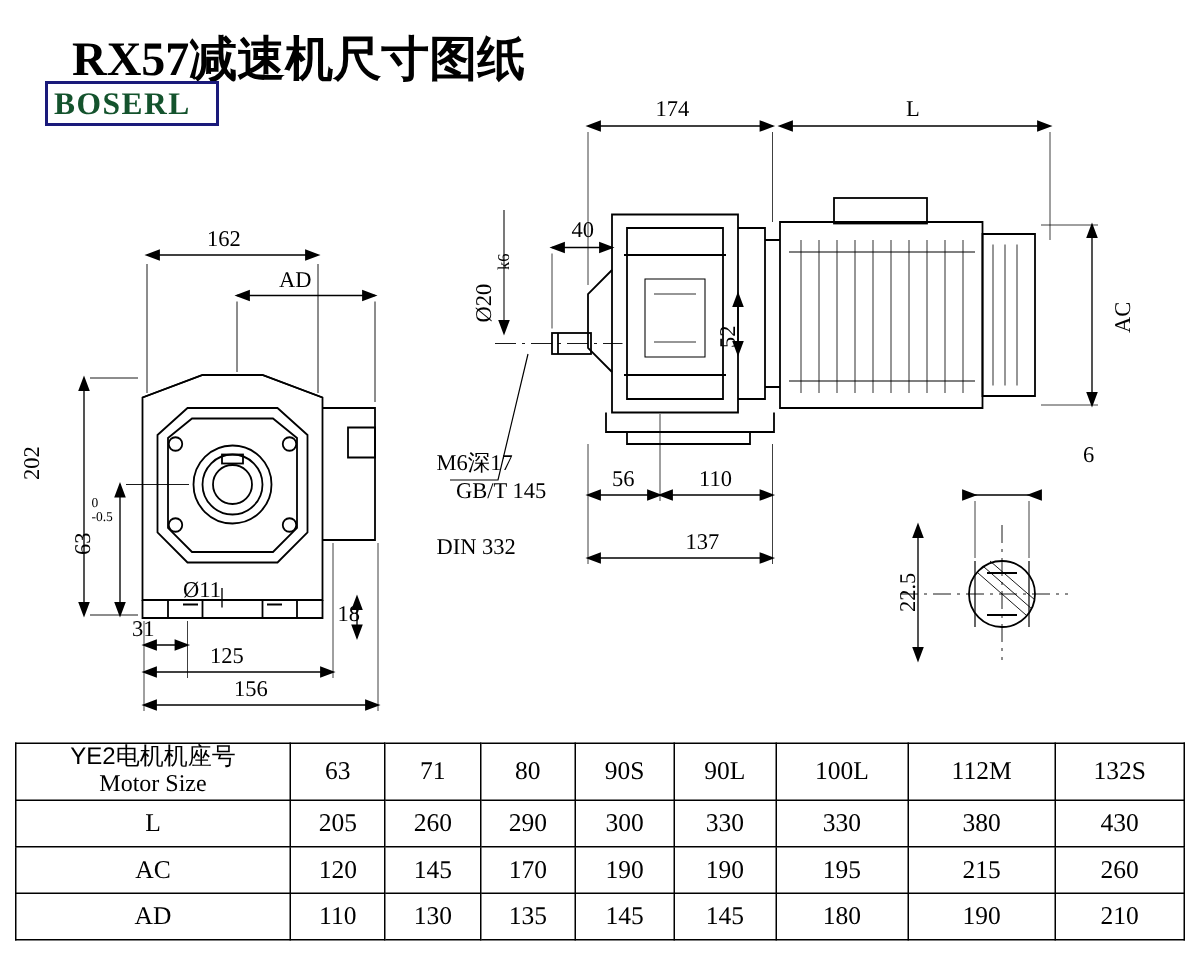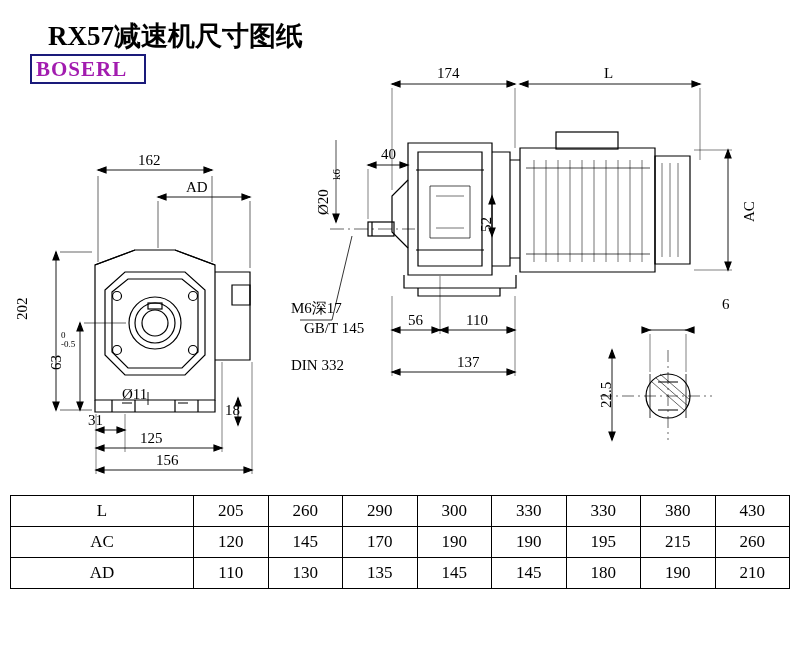--- a/index.html
+++ b/index.html
@@ -2,25 +2,25 @@
 <html><head>
 <meta charset="utf-8">
 <style>
   html,body{margin:0;padding:0;}
   body{width:800px;height:646px;background:#ffffff;font-family:"Liberation Serif",serif;color:#000;position:relative;overflow:hidden;}
   #root{position:relative;width:800px;height:646px;}
 
   .abs{position:absolute;}
 
   
-  #title{left:48px;top:18px;font-family:"Liberation Serif",serif;font-size:27px;font-weight:bold;letter-spacing:0px;white-space:nowrap;}
+  #title{left:48px;top:18px;font-family:"Liberation Serif",serif;font-size:32px;font-weight:bold;letter-spacing:0px;white-space:nowrap;}
 
   
   #logo-box{left:30px;top:54px;width:116px;height:30px;border:2px solid #1a1a7a;box-sizing:border-box;background:#fff;}
-  #logo-text{left:36px;top:57px;font-family:"Liberation Serif",serif;font-size:21px;font-weight:bold;color:#a21caf;letter-spacing:1px;}
+  #logo-text{left:36px;top:57px;font-family:"Liberation Serif",serif;font-size:21px;font-weight:bold;color:#14532d;letter-spacing:1px;}
 
   
   .dim{font-family:"Liberation Serif",serif;font-size:15px;color:#000;white-space:nowrap;}
   .dim.sm{font-size:13px;}
   .note{font-family:"Liberation Serif",serif;font-size:15px;white-space:nowrap;}
 
   
   #spec-table{left:10px;top:495px;width:780px;border-collapse:collapse;position:absolute;}
   #spec-table td{border:1px solid #000;text-align:center;font-family:"Liberation Serif",serif;font-size:17px;height:30px;padding:0;}
   #spec-table td.hdr-label{width:182px;font-size:16px;line-height:1.15;}
@@ -224,20 +224,34 @@
   <div class="abs note" style="left:291px;top:299px;">M6深17</div>
   <div class="abs note" style="left:304px;top:320px;">GB/T 145</div>
   <div class="abs note" style="left:291px;top:341px;margin-top:16px;">DIN 332</div>
 
   <div class="abs dim" style="left:722px;top:296px;">6</div>
   <div class="abs dim" style="left:598px;top:408px;transform:rotate(-90deg);transform-origin:left top;">22.5</div>
 
   <table id="spec-table">
     <tbody>
       <tr>
+        <td class="hdr-label">
+          <div class="cn">YE2电机机座号</div>
+          <div>Motor Size</div>
+        </td>
+        <td>63</td>
+        <td>71</td>
+        <td>80</td>
+        <td>90S</td>
+        <td>90L</td>
+        <td>100L</td>
+        <td>112M</td>
+        <td>132S</td>
+      </tr>
+      <tr>
         <td class="rowlabel">L</td>
         <td>205</td>
         <td>260</td>
         <td>290</td>
         <td>300</td>
         <td>330</td>
         <td>330</td>
         <td>380</td>
         <td>430</td>
       </tr>

